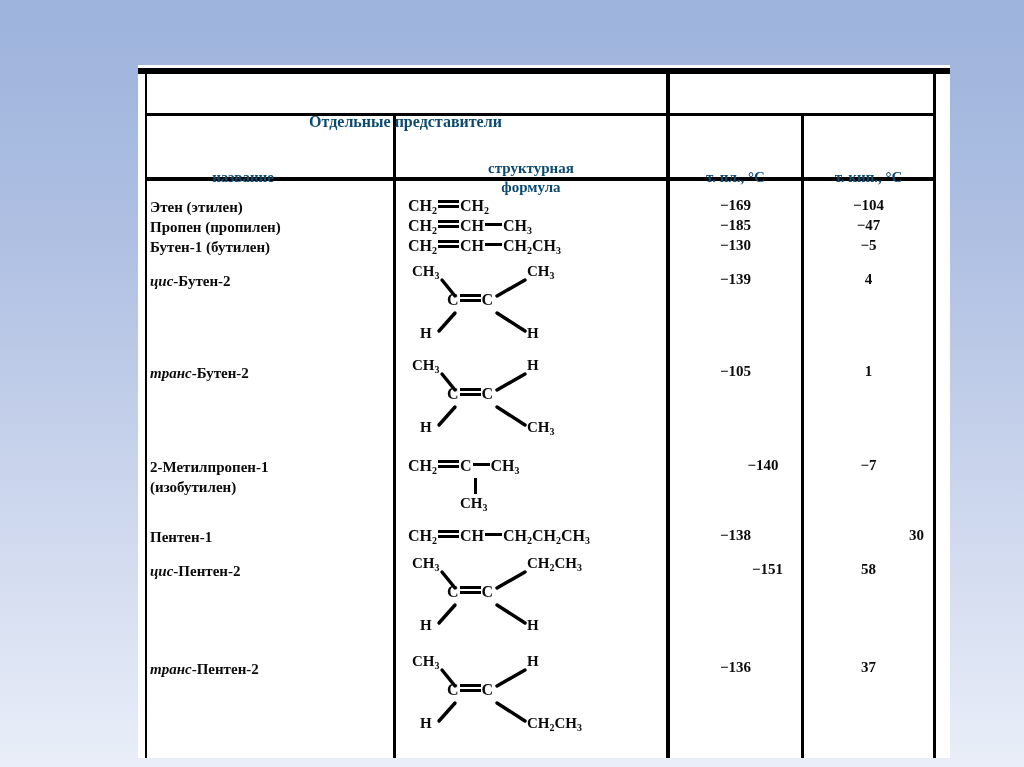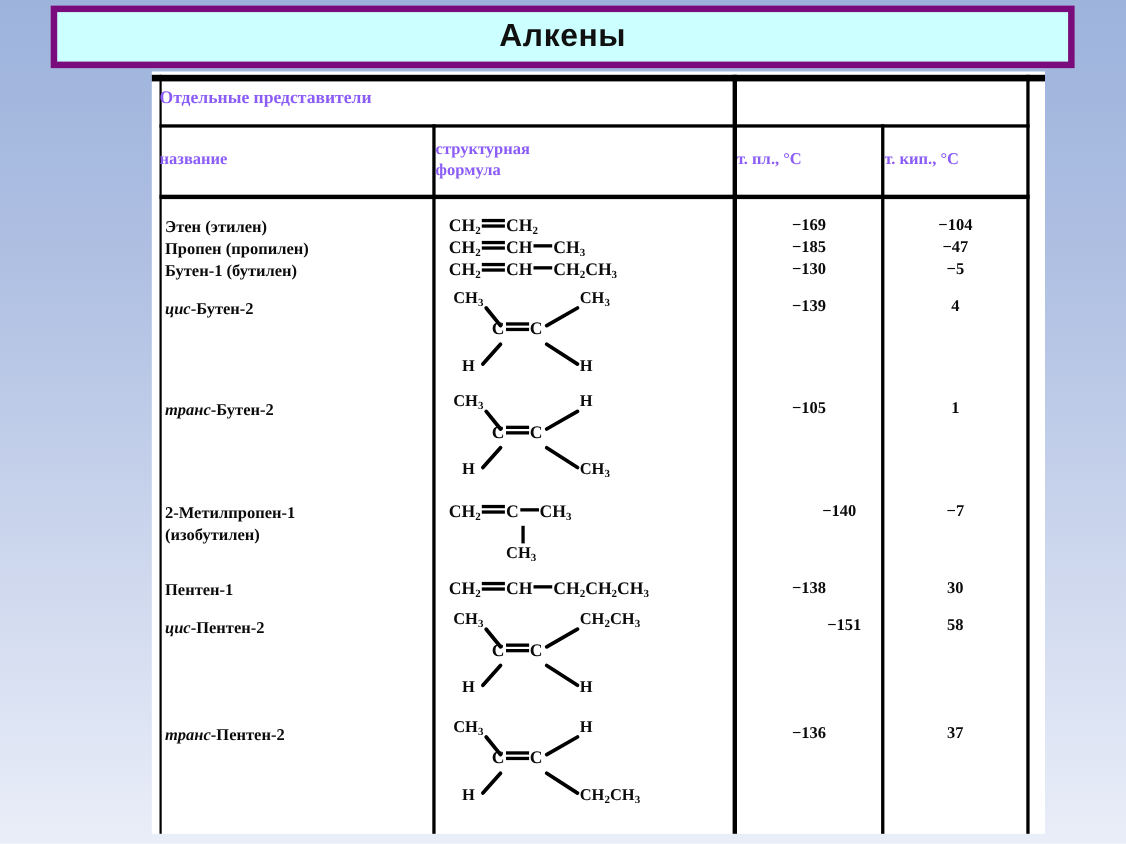--- a/index.html
+++ b/index.html
@@ -14,21 +14,21 @@
     border:6px solid #7a0b7c;background:#ccffff;
     display:flex;align-items:center;justify-content:center;
   }
   .title-box h1{
     margin:0;font-family:"Liberation Sans",sans-serif;font-size:29px;font-weight:bold;color:#101010;
     letter-spacing:0.5px;
   }
   
   .table-wrap{position:absolute;left:138px;top:65px;width:812px;height:693px;background:#ffffff;}
   .bline{position:absolute;background:#000;}
-  .hdr{position:absolute;font-weight:bold;text-align:left;font-size:16px;line-height:19px;color:#8b5cf6;}
+  .hdr{position:absolute;font-weight:bold;text-align:center;font-size:16px;line-height:19px;color:#0c4a6e;margin-top:32px;}
   .hdr.small{font-size:15px;}
   .trow{position:absolute;left:0;top:0;width:0;height:0;}
   .name-cell{position:absolute;left:12px;width:242px;font-weight:bold;font-size:15px;line-height:20px;white-space:nowrap;}
   .name-cell i{font-style:italic;}
   .formula{position:absolute;font-weight:bold;font-size:16px;white-space:nowrap;}
   .formula sub, .lbl sub{font-size:10px;font-weight:bold;position:relative;top:3px;vertical-align:baseline;}
   .dbond{display:inline-block;width:21px;height:8px;box-sizing:border-box;
          border-top:3px solid #000;border-bottom:3px solid #000;margin:0 1px;vertical-align:3px;}
   .sbond{display:inline-block;width:17px;height:3px;background:#000;margin:0 1px;vertical-align:5px;}
   .val{position:absolute;font-weight:bold;font-size:15px;text-align:center;white-space:nowrap;}
@@ -37,23 +37,20 @@
   .diagram line{stroke:#000;stroke-width:3.4;stroke-linecap:round;}
   .lbl{position:absolute;font-weight:bold;font-size:15px;white-space:nowrap;}
   .lbl.cc{font-size:16px;}
   .branch-bar{position:absolute;width:3px;height:16px;background:#000;}
 </style>
 </head>
 <body>
 
 <div class="slide">
 
-  <div class="title-box">
-    <h1>Алкены</h1>
-  </div>
 
   <div class="table-wrap">
 
     <div class="bline" style="left:0;top:3px;width:812px;height:6px;"></div>
     <div class="bline" style="left:7px;top:3px;width:2px;height:690px;"></div>
     <div class="bline" style="left:795px;top:3px;width:3px;height:690px;"></div>
     <div class="bline" style="left:7px;top:48px;width:791px;height:3px;"></div>
     <div class="bline" style="left:7px;top:112px;width:791px;height:4px;"></div>
     <div class="bline" style="left:255px;top:48px;width:3px;height:645px;"></div>
     <div class="bline" style="left:528px;top:3px;width:4px;height:690px;"></div>
@@ -141,21 +138,21 @@
           <div class="formula" style="left: 270px; top: 392px;"><span>CH<sub>2</sub><span class="dbond"></span>C<span class="sbond"></span>CH<sub>3</sub></span><span class="branch-bar" style="left:66px;top:21px"></span><span class="lbl" style="left:52px;top:38px">CH<sub>3</sub></span></div>
           <div class="val" style="left: 555px; top: 392px; width: 140px;">−140</div>
           <div class="val" style="left: 666px; top: 392px; width: 129px;">−7</div>
         </div>
         <div class="trow">
           <div class="name-cell" style="top: 462px;">
             <div class="name-line"><span>Пентен-1</span></div>
           </div>
           <div class="formula" style="left: 270px; top: 462px;">CH<sub>2</sub><span class="dbond"></span>CH<span class="sbond"></span>CH<sub>2</sub>CH<sub>2</sub>CH<sub>3</sub></div>
           <div class="val" style="left: 532px; top: 462px; width: 131px;">−138</div>
-          <div class="val" style="left: 666px; top: 462px; width: 129px;">30</div>
+          <div class="val" style="left: 666px; top: 462px; width: 129px; padding-left: 48px;">30</div>
         </div>
         <div class="trow">
           <div class="name-cell" style="top: 496px;">
             <div class="name-line"><i>цис</i><span>-Пентен-2</span></div>
           </div>
           <div class="diagram" style="left: 272px; top: 490px;">
             <svg width="200" height="88" viewBox="0 0 200 88">
               <line x1="32" y1="17" x2="45" y2="33"></line>
               <line x1="115" y1="17" x2="87" y2="33"></line>
               <line x1="45" y1="50" x2="29" y2="68"></line>

